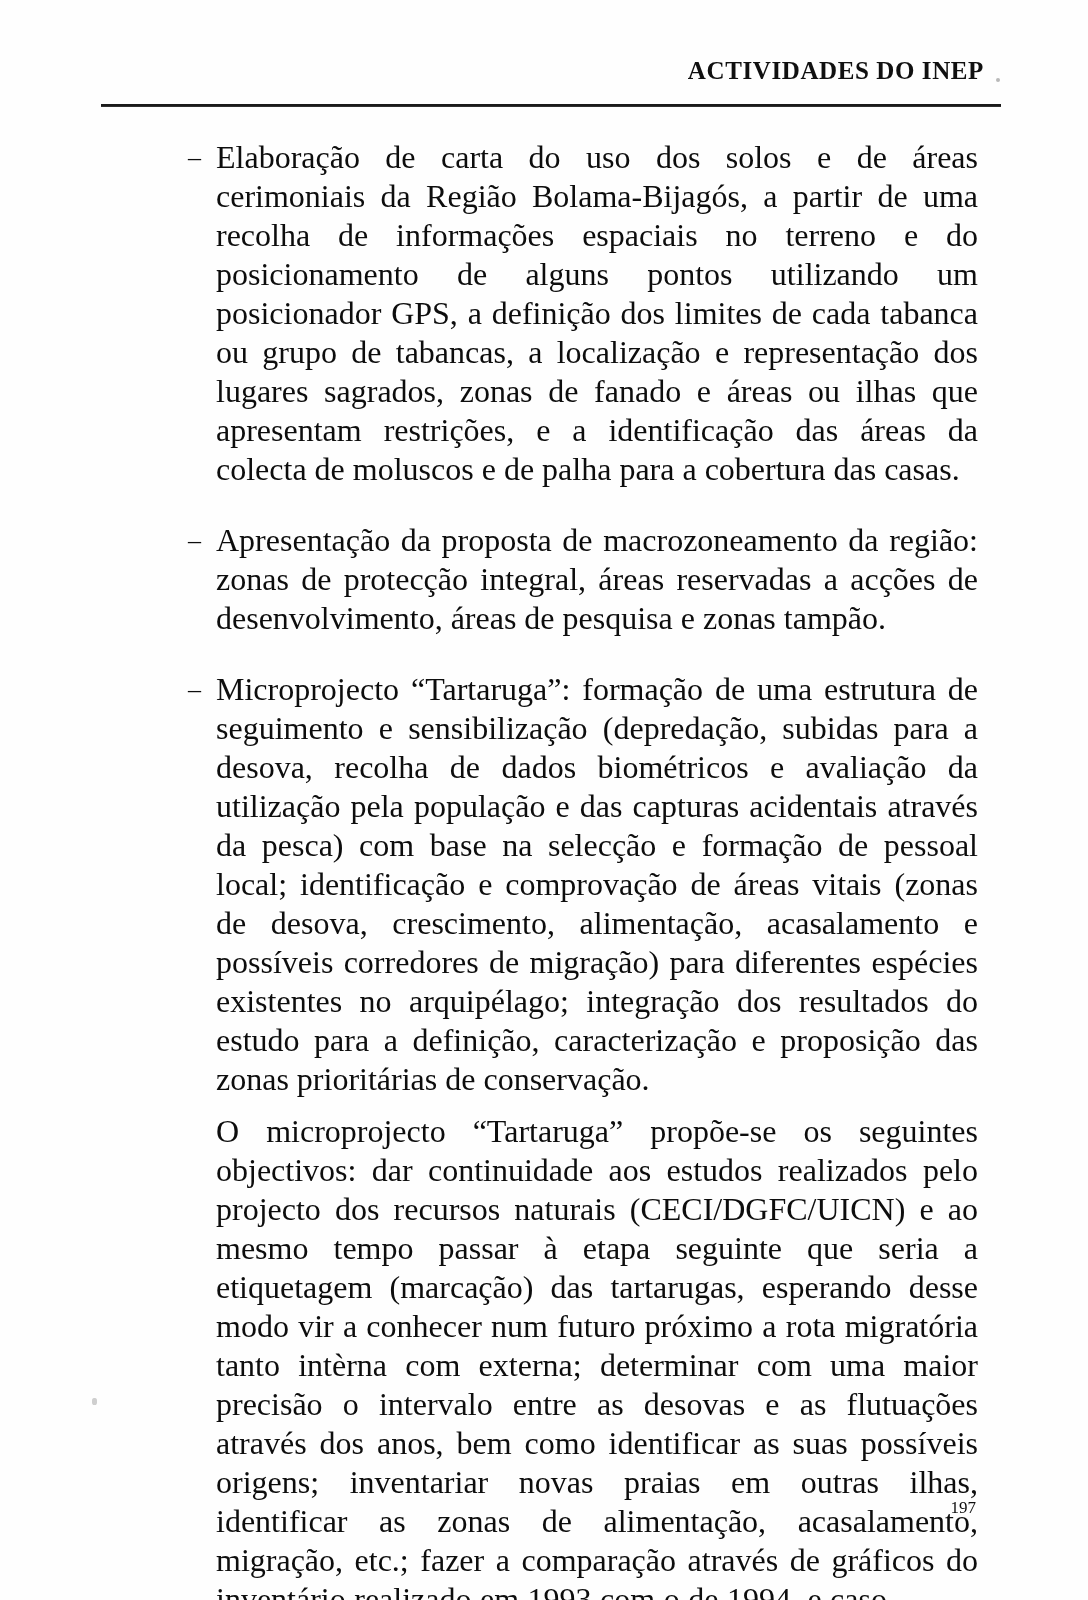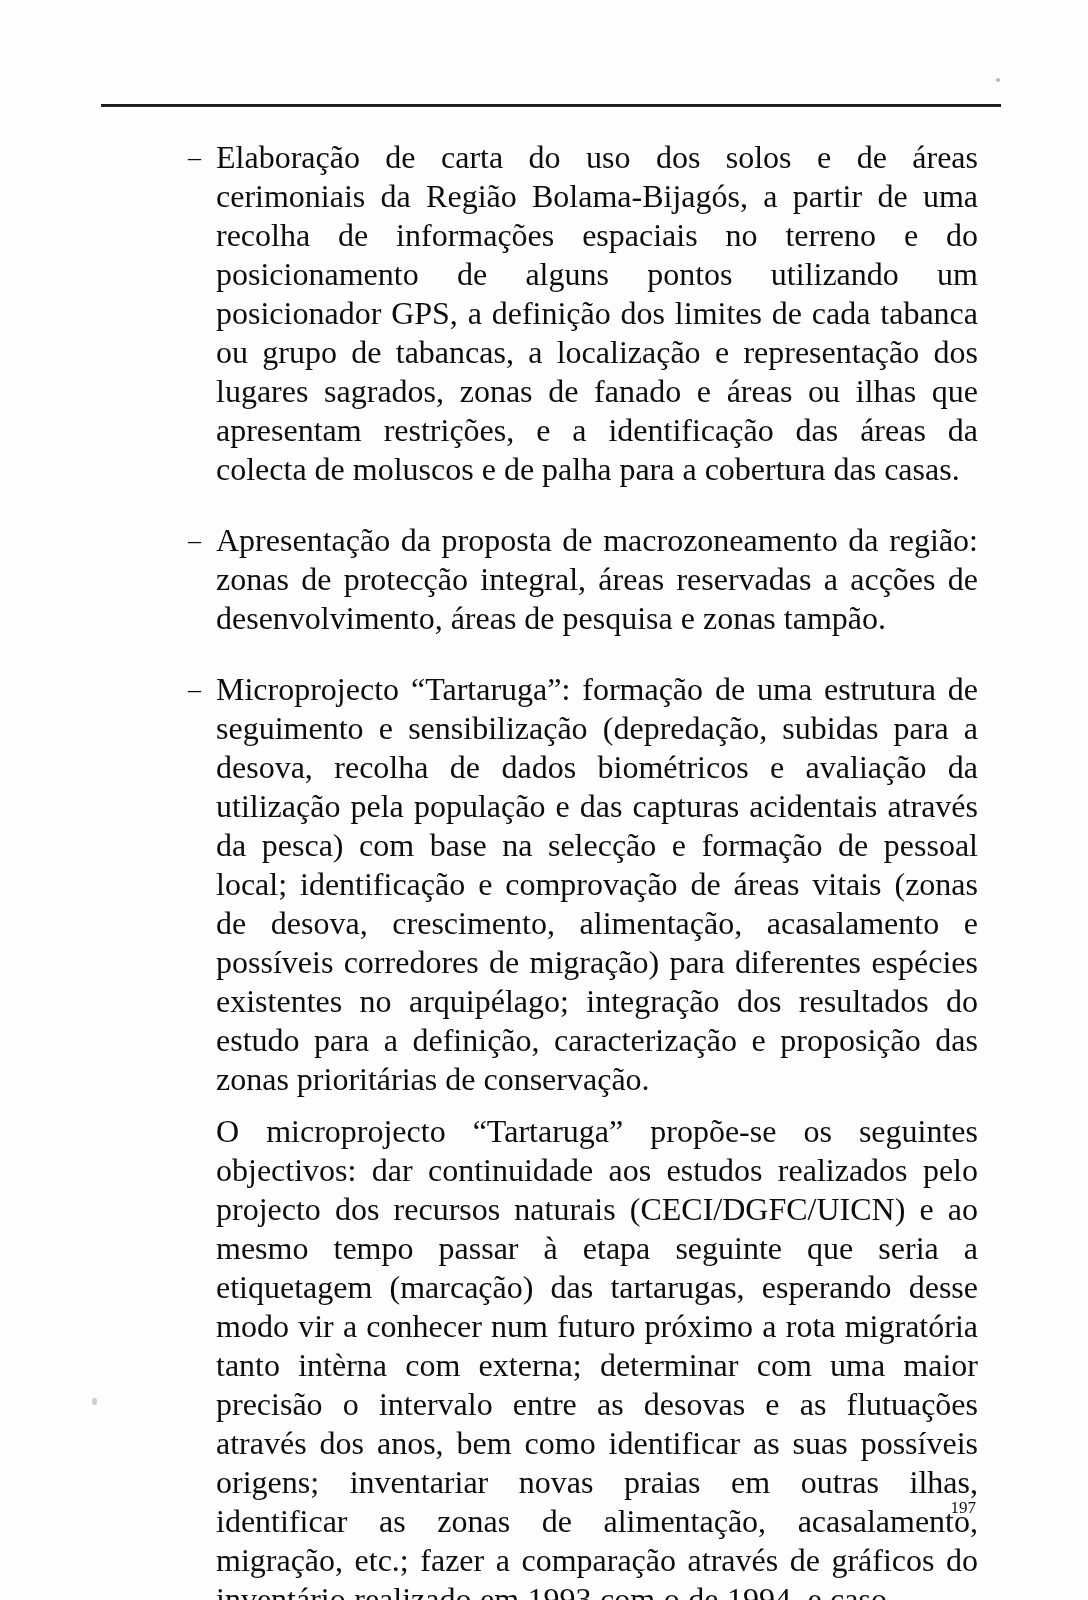--- a/index.html
+++ b/index.html
@@ -124,20 +124,21 @@
     background: #cfcfcf;
     border-radius: 40%;
   }
 </style>
 </head>
 <body>
 
 <div class="page">
 
   <div class="header">
+    <div class="header-title">ACTIVIDADES DO INEP</div>
     <div class="header-speck"></div>
   </div>
 
   <div class="rule"></div>
 
   <div class="content">
 
     <div class="item">
       <span class="dash">–</span>
       <p class="para">Elaboração de carta do uso dos solos e de áreas cerimoniais da Região Bolama-Bijagós, a partir de uma recolha de informações espaciais no terreno e do posicionamento de alguns pontos utilizando um posicionador GPS, a definição dos limites de cada tabanca ou grupo de tabancas, a localização e representação dos lugares sagrados, zonas de fanado e áreas ou ilhas que apresentam restrições, e a identificação das áreas da colecta de moluscos e de palha para a cobertura das casas.</p>

